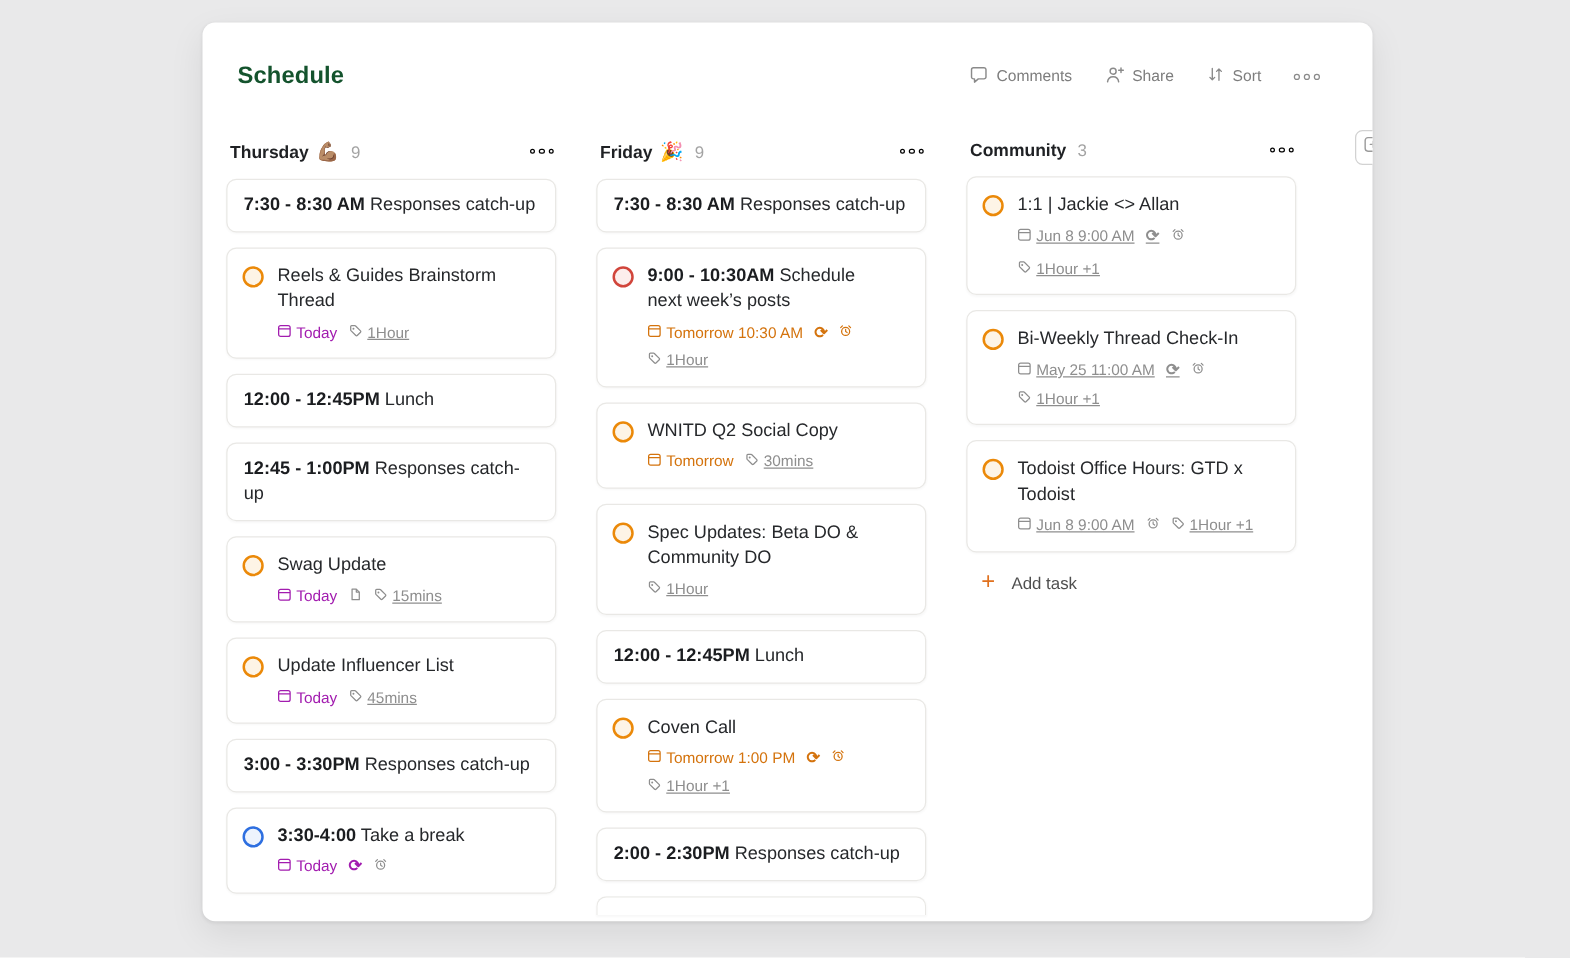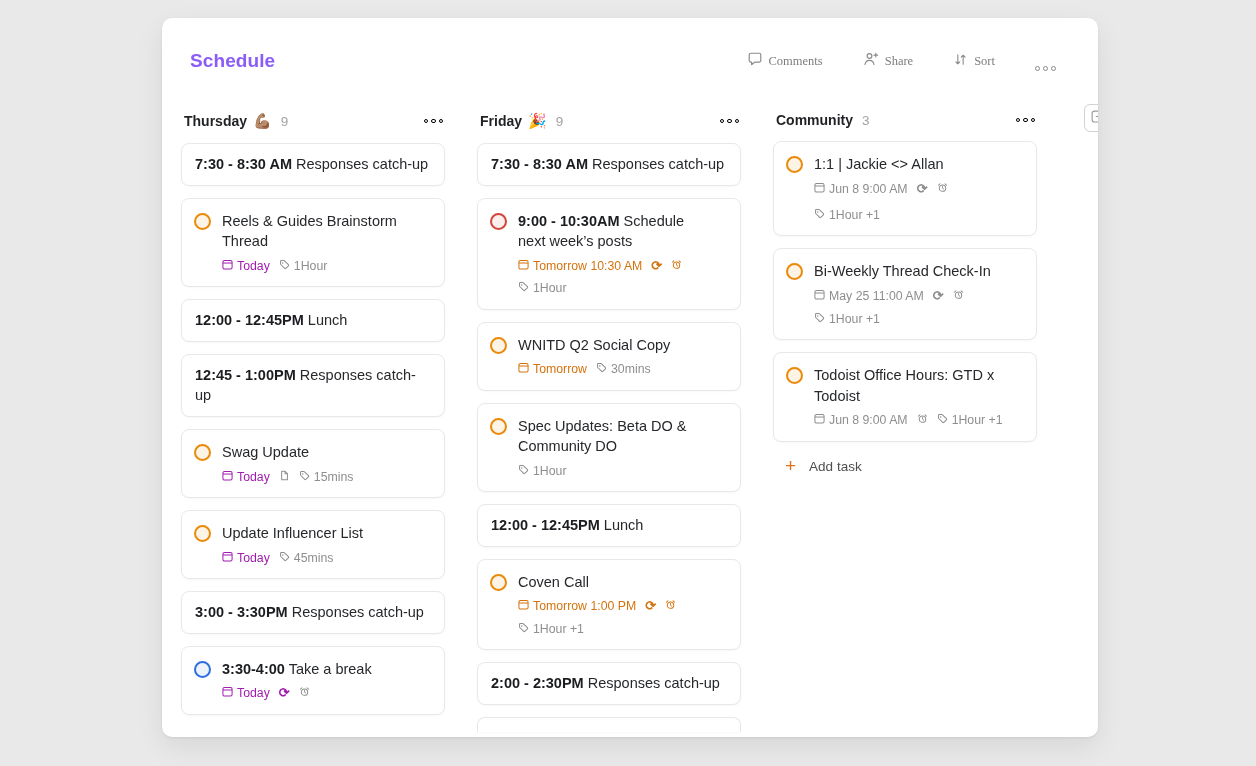--- a/index.html
+++ b/index.html
@@ -9,22 +9,22 @@
     background:#e9e9ea;
     font-family:"Liberation Sans", sans-serif;
     -webkit-font-smoothing:antialiased;
   }
   .panel {
     position:absolute; left:162px; top:18px; width:936px; height:719px;
     background:#fff; border-radius:10px; overflow:hidden;
     box-shadow:0 1px 3px rgba(0,0,0,.07), 0 10px 28px rgba(0,0,0,.08);
   }
   .panel-header { display:flex; align-items:center; justify-content:space-between; padding:32px 42px 0 28px; }
-  .page-title { font-size:19px; font-weight:700; color:#8b5cf6; margin:0; letter-spacing:.1px; }
-  .header-actions { display:flex; align-items:flex-end; gap:40px; color:#7d7d7d; font-size:12.5px;font-family:Liberation Serif, serif; }
+  .page-title { font-size:19px; font-weight:700; color:#14532d; margin:0; letter-spacing:.1px; }
+  .header-actions { display:flex; align-items:center; gap:26px; color:#7d7d7d; font-size:12.5px; }
   .h-btn { display:flex; align-items:center; gap:6px; cursor:pointer; color:#7d7d7d; }
   .h-btn svg, .h-btn .more-dots { color:#8a8a8a; }
 
   .board { display:flex; gap:32px; padding:40px 0 0 19px; }
   .column { width:264px; flex:none; }
   .col-header { display:flex; align-items:center; margin:0 2px 13px 3px; }
   .col-title { font-size:14px; font-weight:700; color:#1f2124; }
   .col-emoji { font-size:15px; margin-left:6px; }
   .col-count { font-size:13.5px; color:#a3a3a3; margin-left:9px; }
   .col-more { margin-left:auto; cursor:pointer; display:flex; align-items:center; }
@@ -44,21 +44,21 @@
   .prio-blue   { border-color:#2e6fe0; background:#edf3fd; }
   .t-time { font-weight:700; color:#1b1d20; }
 
   .meta { margin-top:6px; display:flex; flex-direction:column; gap:5px; }
   .card.has-check .meta { padding-left:28px; }
   .meta-row { display:flex; align-items:center; gap:9px; flex-wrap:wrap; font-size:12.3px; }
   .chip { display:inline-flex; align-items:center; gap:4px; }
   .chip .recur { font-size:13px; font-weight:700; line-height:10px; }
   .c-green  { color:#a21caf; }
   .c-orange { color:#d4730d; }
-  .c-gray   { color:#8e8e8e; }
+  .c-gray   { color:#8e8e8e;text-decoration:underline; }
 
   .add-task { display:flex; align-items:center; gap:13px; margin-top:17px; padding-left:12px; font-size:13.5px; color:#4f4f4f; cursor:pointer; }
   .add-plus { color:#e0711f; font-size:19px; line-height:14px; font-weight:400; }
 
   .more-dots { display:inline-flex; gap:3px; }
   .more-dots i { width:5px; height:5px; border:1px solid currentColor; border-radius:50%; display:block; }
   .more-dots.small i { width:4.5px; height:4.5px; }
 
   .add-section-edge {
     position:absolute; top:86px; right:-14px; width:28px; height:28px;

